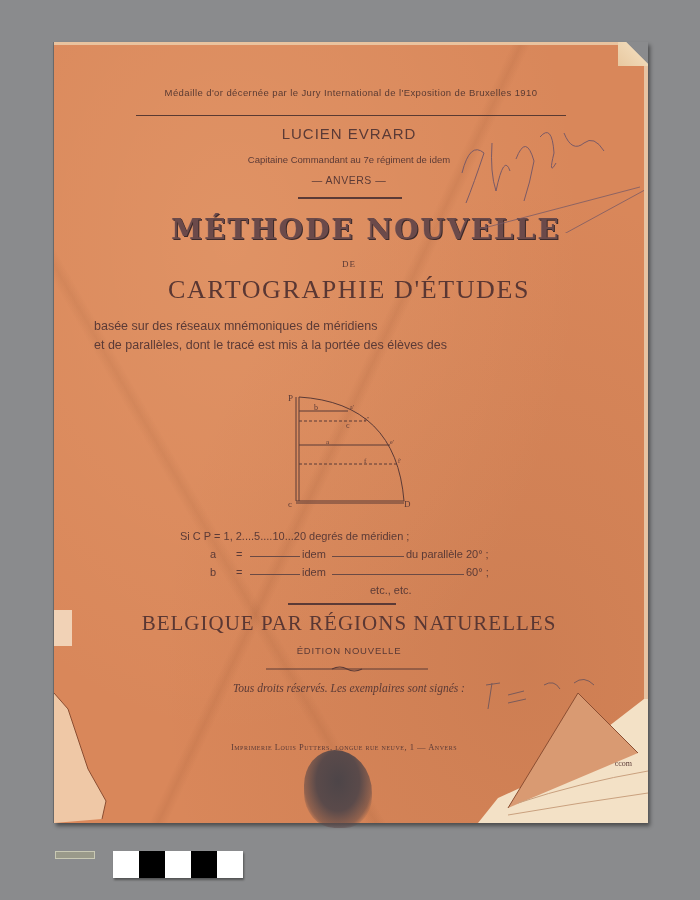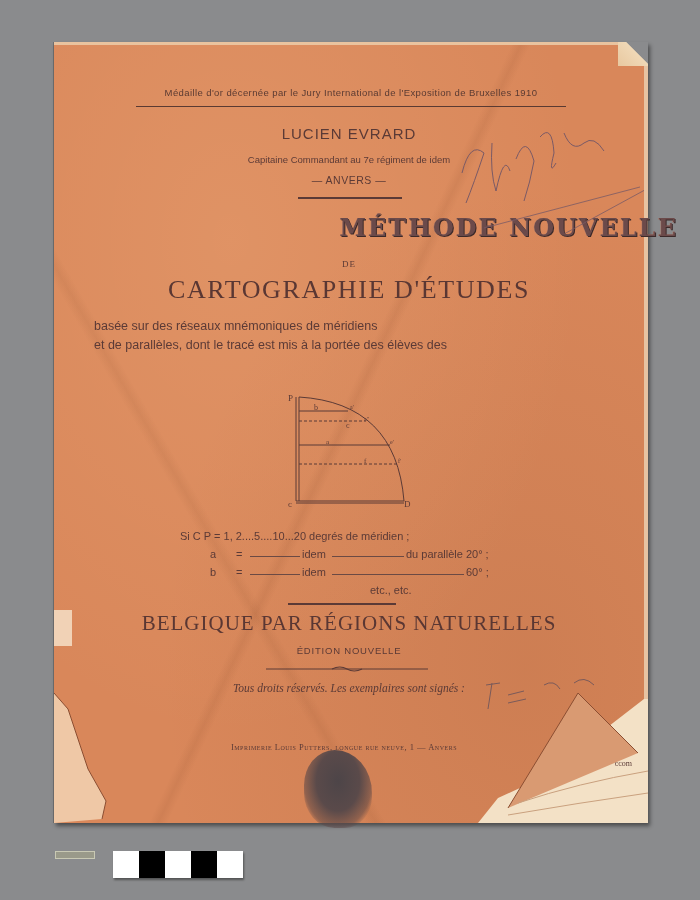--- a/index.html
+++ b/index.html
@@ -26,41 +26,41 @@
       linear-gradient(60deg, rgba(0,0,0,0) 30%, rgba(100,50,20,0.08) 31%, rgba(0,0,0,0) 32%);
     pointer-events:none;
   }
   .corner-fold {
     position:absolute; right:-4px; top:-3px; width:30px; height:24px;
     background:linear-gradient(225deg, #8a8b8d 40%, #f0d8b6 41%, #e8c8a0 100%);
   }
   .award {
     position:absolute; left:82px; top:42px; width:430px;
     font-size:9.5px; letter-spacing:0.4px; color:#5a3a32; text-align:center;
-    border-bottom:1.5px solid #5a3a32; padding-bottom:8px;
+    border-bottom:1.5px solid #5a3a32; padding-bottom:17px;
   }
   .author {
     position:absolute; left:0; width:590px; top:80px; text-align:center;
     font-size:15px; letter-spacing:1px; color:#5b3a36;
   }
   .rank {
     position:absolute; left:0; width:590px; top:109px; text-align:center;
     font-size:9.5px; color:#5b3a36;
   }
   .city {
     position:absolute; left:0; width:590px; top:129px; text-align:center;
     font-size:10.5px; color:#5b3a36; letter-spacing:0.5px;
   }
   .rule {
     position:absolute; height:1.5px; background:#5b3a36;
   }
   .title {
-    position:absolute; left:0; width:624px; top:168px; text-align:right;
+    position:absolute; left:0; width:624px; top:168px; text-align:center;
     font-family:"DejaVu Serif", serif; font-weight:bold;
-    font-size:24px; letter-spacing:2px; color:#6b4a4a;
+    font-size:28px; letter-spacing:2px; color:#6b4a4a;
     text-shadow: 1px 1px 0 #3c2a2a, -0.5px -0.5px 0 #b07a66;
   }
   .de {
     position:absolute; left:0; width:590px; top:214px; text-align:center;
     font-family:"Liberation Serif", serif; font-size:9px; color:#5b3a36; letter-spacing:1px;
   }
   .subtitle {
     position:absolute; left:0; width:590px; top:230px; text-align:center;
     font-family:"Liberation Serif", serif; font-size:26px; letter-spacing:1.6px; color:#5a3733;
   }

